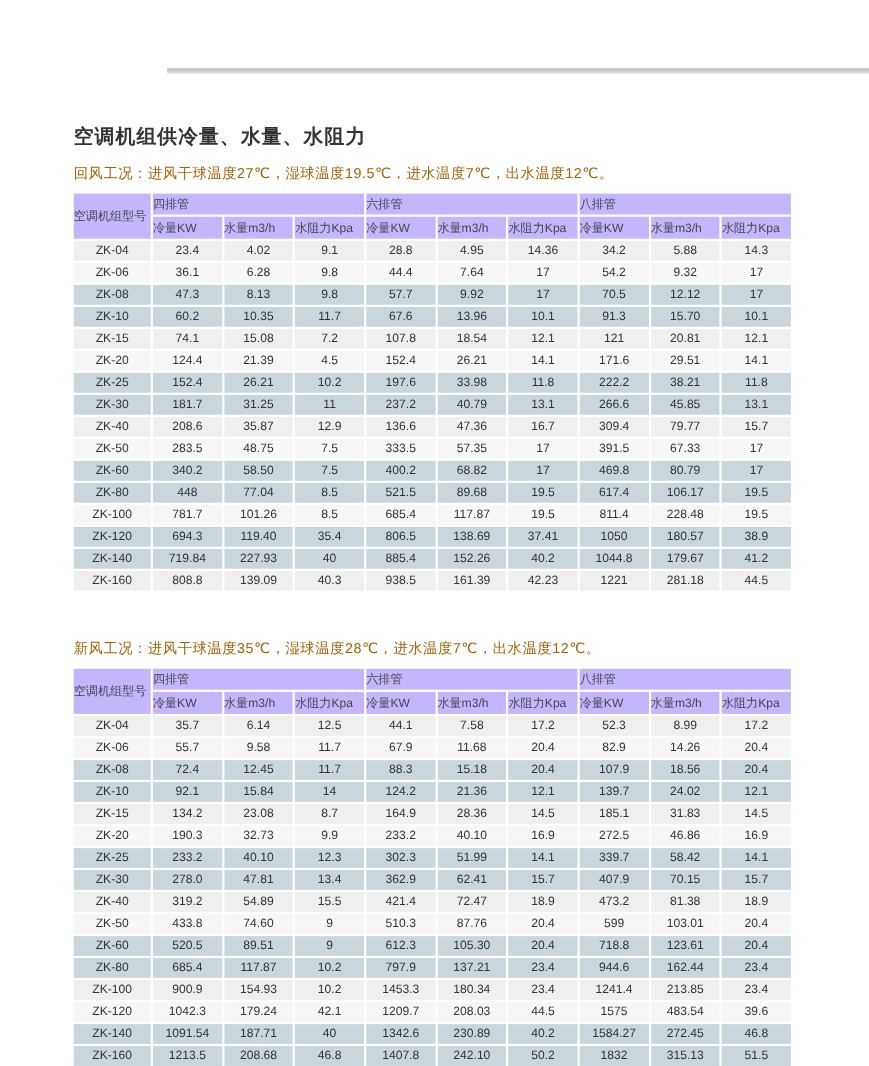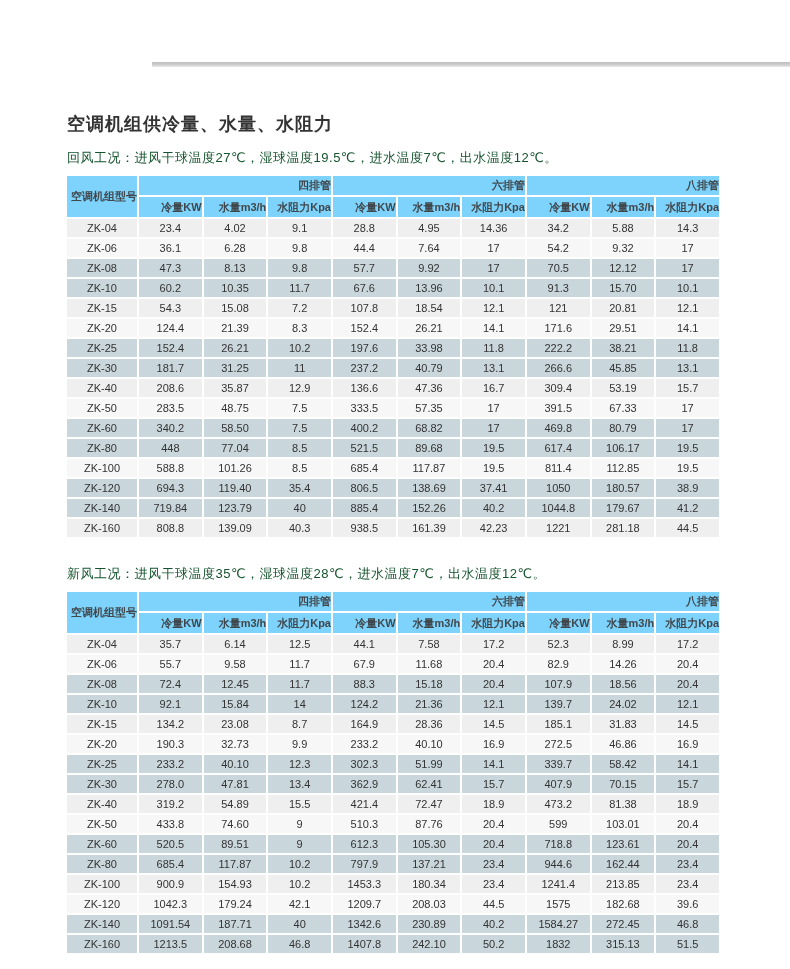--- a/index.html
+++ b/index.html
@@ -25,39 +25,39 @@
     margin: 96px 0 0 2px;
     font-size: 18px;
     line-height: 24px;
     font-weight: bold;
     color: #333333;
     letter-spacing: 1px;
   }
   .cond {
     margin: 13px 0 7px 2px;
     font-size: 13px;
-    color: #14532d;
+    color: #a16207;
     letter-spacing: 0.5px;
   }
-  .cond.second { margin-top: 26px; }
+  .cond.second { margin-top: 42px; }
   table.spec {
     width: 656px;
     table-layout: fixed;
     border-collapse: separate;
     border-spacing: 2px;
   }
   table.spec col.model-col { width: 70px; }
   table.spec th {
-    background: #7dd3fc;
+    background: #c4b5fd;
     color: #41484d;
-    font-weight: bold;
+    font-weight: normal;
     font-size: 11px;
     height: 20px;
     padding: 1px 0;
-    text-align: right;
+    text-align: left;
   }
   table.spec th.group-th { height: 19px; }
   table.spec td {
     font-size: 11px;
     color: #333333;
     text-align: center;
     height: 18px;
     padding: 0;
     overflow: hidden;
     white-space: nowrap;
@@ -152,35 +152,35 @@
             <td>11.7</td>
             <td>67.6</td>
             <td>13.96</td>
             <td>10.1</td>
             <td>91.3</td>
             <td>15.70</td>
             <td>10.1</td>
           </tr>
           <tr class="shade-A">
             <td>ZK-15</td>
-            <td>54.3</td>
+            <td>74.1</td>
             <td>15.08</td>
             <td>7.2</td>
             <td>107.8</td>
             <td>18.54</td>
             <td>12.1</td>
             <td>121</td>
             <td>20.81</td>
             <td>12.1</td>
           </tr>
           <tr class="shade-B">
             <td>ZK-20</td>
             <td>124.4</td>
             <td>21.39</td>
-            <td>8.3</td>
+            <td>4.5</td>
             <td>152.4</td>
             <td>26.21</td>
             <td>14.1</td>
             <td>171.6</td>
             <td>29.51</td>
             <td>14.1</td>
           </tr>
           <tr class="shade-C">
             <td>ZK-25</td>
             <td>152.4</td>
@@ -207,21 +207,21 @@
           </tr>
           <tr class="shade-A">
             <td>ZK-40</td>
             <td>208.6</td>
             <td>35.87</td>
             <td>12.9</td>
             <td>136.6</td>
             <td>47.36</td>
             <td>16.7</td>
             <td>309.4</td>
-            <td>53.19</td>
+            <td>79.77</td>
             <td>15.7</td>
           </tr>
           <tr class="shade-B">
             <td>ZK-50</td>
             <td>283.5</td>
             <td>48.75</td>
             <td>7.5</td>
             <td>333.5</td>
             <td>57.35</td>
             <td>17</td>
@@ -248,46 +248,46 @@
             <td>8.5</td>
             <td>521.5</td>
             <td>89.68</td>
             <td>19.5</td>
             <td>617.4</td>
             <td>106.17</td>
             <td>19.5</td>
           </tr>
           <tr class="shade-B">
             <td>ZK-100</td>
-            <td>588.8</td>
+            <td>781.7</td>
             <td>101.26</td>
             <td>8.5</td>
             <td>685.4</td>
             <td>117.87</td>
             <td>19.5</td>
             <td>811.4</td>
-            <td>112.85</td>
+            <td>228.48</td>
             <td>19.5</td>
           </tr>
           <tr class="shade-C">
             <td>ZK-120</td>
             <td>694.3</td>
             <td>119.40</td>
             <td>35.4</td>
             <td>806.5</td>
             <td>138.69</td>
             <td>37.41</td>
             <td>1050</td>
             <td>180.57</td>
             <td>38.9</td>
           </tr>
           <tr class="shade-C">
             <td>ZK-140</td>
             <td>719.84</td>
-            <td>123.79</td>
+            <td>227.93</td>
             <td>40</td>
             <td>885.4</td>
             <td>152.26</td>
             <td>40.2</td>
             <td>1044.8</td>
             <td>179.67</td>
             <td>41.2</td>
           </tr>
           <tr class="shade-A">
             <td>ZK-160</td>
@@ -498,21 +498,21 @@
           </tr>
           <tr class="shade-B">
             <td>ZK-120</td>
             <td>1042.3</td>
             <td>179.24</td>
             <td>42.1</td>
             <td>1209.7</td>
             <td>208.03</td>
             <td>44.5</td>
             <td>1575</td>
-            <td>182.68</td>
+            <td>483.54</td>
             <td>39.6</td>
           </tr>
           <tr class="shade-C">
             <td>ZK-140</td>
             <td>1091.54</td>
             <td>187.71</td>
             <td>40</td>
             <td>1342.6</td>
             <td>230.89</td>
             <td>40.2</td>

